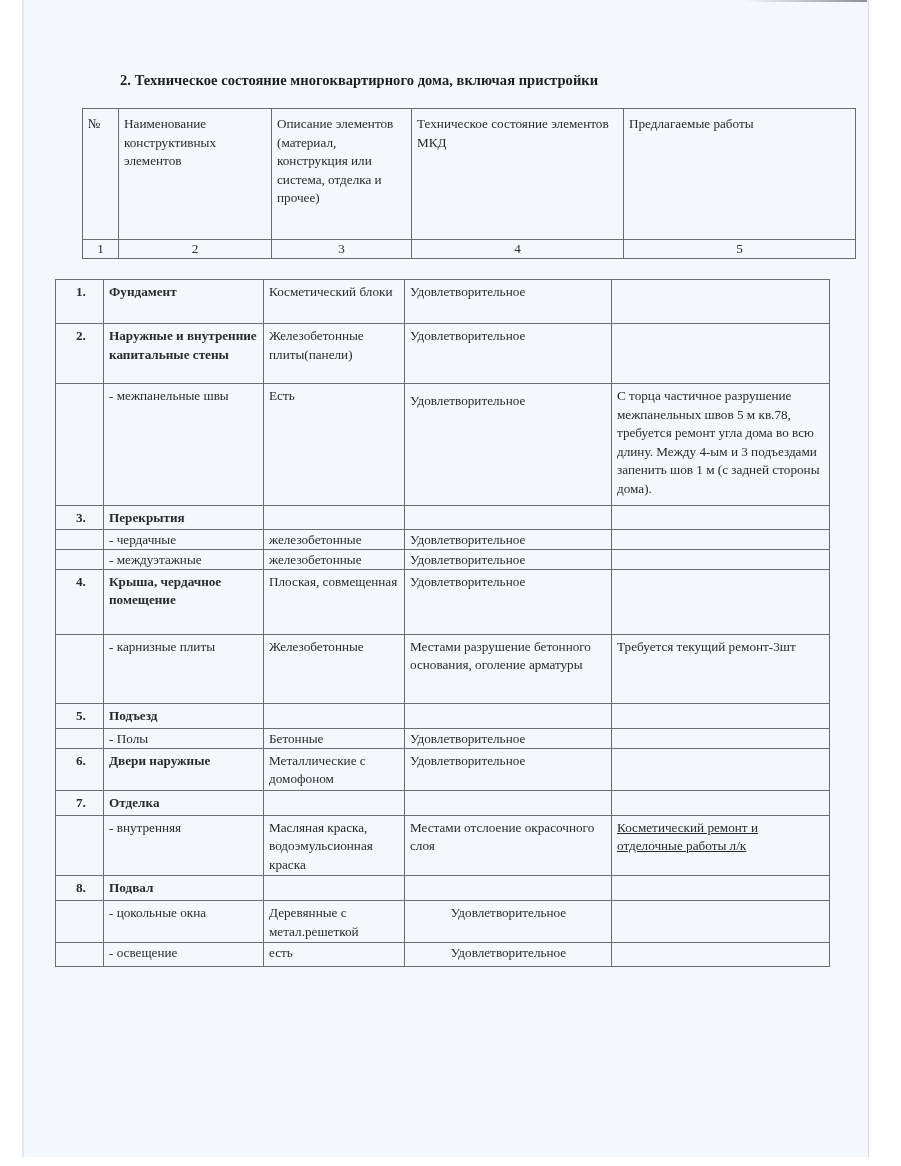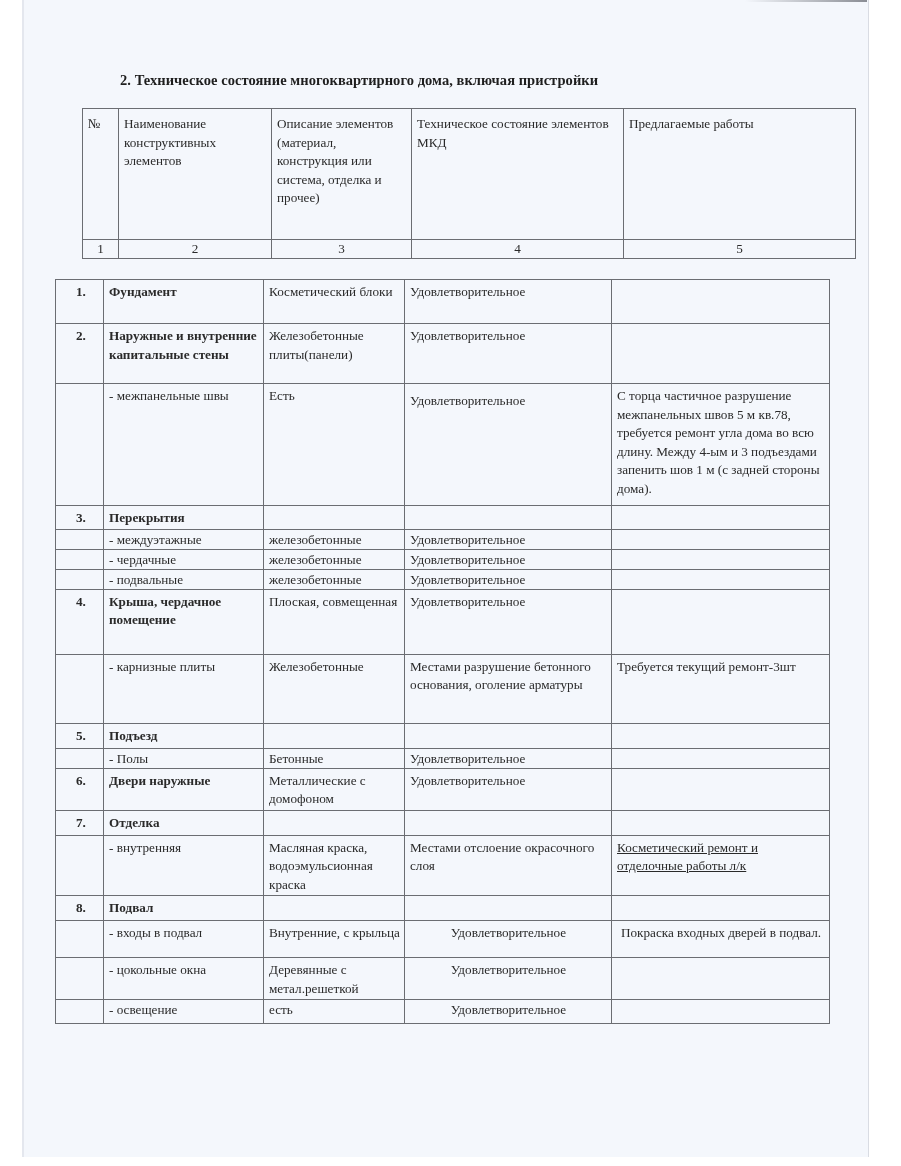--- a/index.html
+++ b/index.html
@@ -152,35 +152,28 @@
       </tr>
       <tr>
         <td class="num" style="height: 18px;">3.</td>
         <td class="bold" style="height: 18px;">Перекрытия</td>
         <td style="height: 18px;"></td>
         <td style="height: 18px;"></td>
         <td style="height: 18px;"></td>
       </tr>
       <tr class="sub">
         <td class="num" style="height: 18px;"></td>
-        <td style="height: 18px;">- междуэтажные</td>
-        <td style="height: 18px;">железобетонные</td>
-        <td style="height: 18px;">Удовлетворительное</td>
-        <td style="height: 18px;"></td>
-      </tr>
-      <tr class="sub">
-        <td class="num" style="height: 18px;"></td>
         <td style="height: 18px;">- чердачные</td>
         <td style="height: 18px;">железобетонные</td>
         <td style="height: 18px;">Удовлетворительное</td>
         <td style="height: 18px;"></td>
       </tr>
       <tr class="sub">
         <td class="num" style="height: 18px;"></td>
-        <td style="height: 18px;">- подвальные</td>
+        <td style="height: 18px;">- междуэтажные</td>
         <td style="height: 18px;">железобетонные</td>
         <td style="height: 18px;">Удовлетворительное</td>
         <td style="height: 18px;"></td>
       </tr>
       <tr>
         <td class="num" style="height: 60px;">4.</td>
         <td class="bold" style="height: 60px;">Крыша, чердачное помещение</td>
         <td style="height: 60px;">Плоская, совмещенная</td>
         <td style="height: 60px;">Удовлетворительное</td>
         <td style="height: 60px;"></td>
@@ -229,27 +222,20 @@
       </tr>
       <tr>
         <td class="num" style="height: 20px;">8.</td>
         <td class="bold" style="height: 20px;">Подвал</td>
         <td style="height: 20px;"></td>
         <td style="height: 20px;"></td>
         <td style="height: 20px;"></td>
       </tr>
       <tr>
         <td class="num" style="height: 32px;"></td>
-        <td style="height: 32px;">- входы в подвал</td>
-        <td style="height: 32px;">Внутренние, с крыльца</td>
-        <td class="center" style="height: 32px;">Удовлетворительное</td>
-        <td class="center" style="height: 32px;">Покраска входных дверей в подвал.</td>
-      </tr>
-      <tr>
-        <td class="num" style="height: 32px;"></td>
         <td style="height: 32px;">- цокольные окна</td>
         <td style="height: 32px;">Деревянные с метал.решеткой</td>
         <td class="center" style="height: 32px;">Удовлетворительное</td>
         <td class="center" style="height: 32px;"></td>
       </tr>
       <tr class="sub">
         <td class="num" style="height: 22px;"></td>
         <td style="height: 22px;">- освещение</td>
         <td style="height: 22px;">есть</td>
         <td class="center" style="height: 22px;">Удовлетворительное</td>

